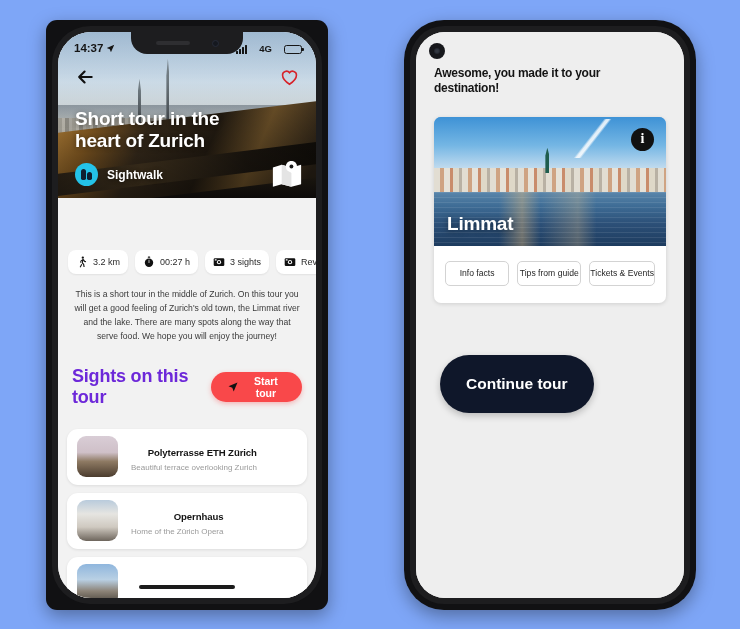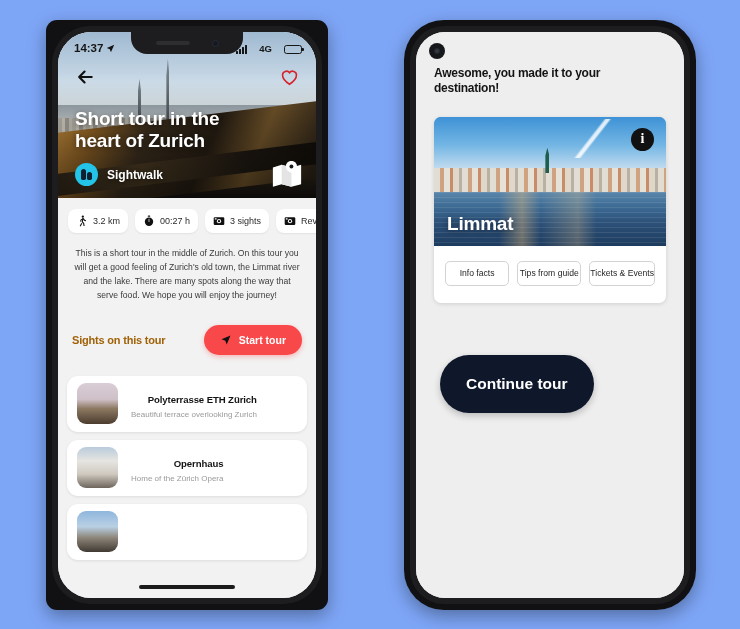--- a/index.html
+++ b/index.html
@@ -186,34 +186,35 @@
   }
   .chips {
     display: flex; gap: 7px; padding: 11px 10px 0 10px;
   }
   .chip {
     background: #fff; border-radius: 8px; height: 24px;
     display: flex; align-items: center; gap: 5px;
     padding: 0 8px; font-size: 9px; color: #2b2b2b;
     box-shadow: 0 1px 2px rgba(0,0,0,.07);
     white-space: nowrap;
+    margin-top: 41px;
   }
   .chip .ic { width: 12px; height: 12px; flex: none; }
 
   .desc {
     padding: 14px 14px 0 14px;
     font-size: 8.6px; line-height: 1.62; color: #3a3a3a;
     text-align: center;
   }
 
   .sights-head {
     display: flex; align-items: center; justify-content: space-between;
     padding: 22px 14px 0 14px;
   }
-  .sights-title { font-size: 11px; font-weight: bold; color: #a16207; letter-spacing: -.2px; }
+  .sights-title { font-size: 18px; font-weight: bold; color: #6d28d9; letter-spacing: -.2px; }
   .start-btn {
     background: #f9484a; color: #fff; border: none; cursor: pointer;
     border-radius: 20px; height: 30px; padding: 0 16px;
     display: flex; align-items: center; gap: 7px;
     font-size: 10.5px; font-weight: bold;
     font-family: "Liberation Sans", sans-serif;
     box-shadow: 0 2px 5px rgba(249,72,74,.35);
   }
   .start-btn .nav-ic { width: 12px; height: 12px; flex: none; }
 

